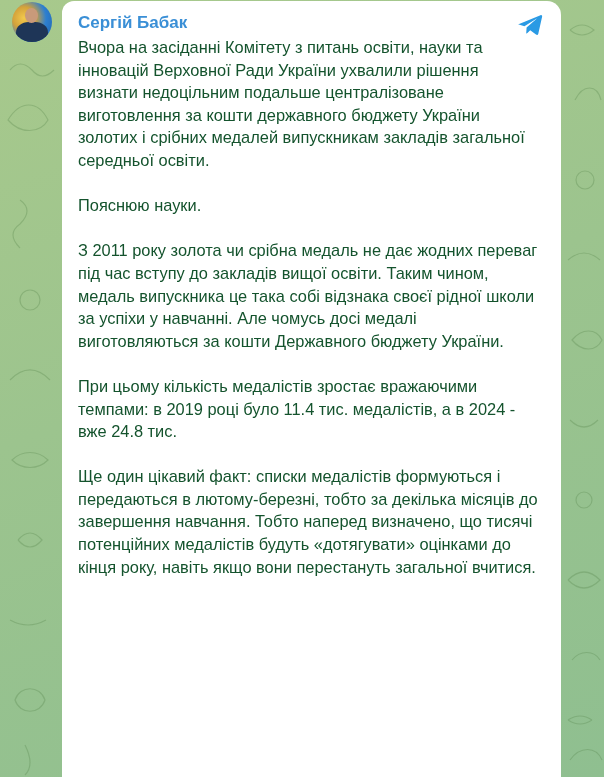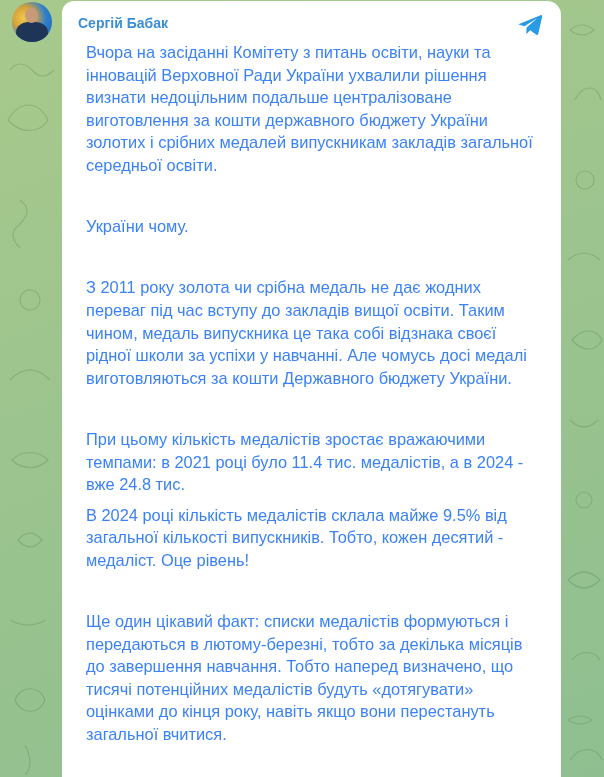--- a/index.html
+++ b/index.html
@@ -53,38 +53,38 @@
       left: 62px;
       top: 1px;
       width: 499px;
       height: 800px;
       background: #ffffff;
       border-radius: 12px 14px 0 0;
       box-sizing: border-box;
       padding: 12px 20px 0 16px;
     }
     .author {
-      font-size: 14px;
+      font-size: 17px;
       font-weight: bold;
       color: #3a8fd6;
       line-height: 20px;
       margin-bottom: 3px;
     }
     .tg-icon {
       position: absolute;
       right: 18px;
       top: 13px;
       width: 26px;
       height: 22px;
     }
     .text p {
-      margin: 8px;
+      margin: 0;
       font-size: 16.4px;
       line-height: 22.6px;
-      color: #3b82f6;
+      color: #14532d;
       white-space: pre-wrap;
     }
     .text p.gap {
       height: 22.6px;
     }
   </style>
 </head>
 <body>
 
 <svg class="pattern" width="604" height="777" viewBox="0 0 604 777">
@@ -119,22 +119,21 @@
 </div>
 
 <div class="bubble">
   <div class="author">Сергій Бабак</div>
   <svg class="tg-icon" viewBox="0 0 26 22">
     <path d="M1.5 10.2 L23.5 1.2 C24.6 0.8 25.4 1.6 25.1 2.8 L21.3 19.8 C21 21 20 21.3 19 20.6 L13.2 16.3 L10.4 19 C10 19.4 9.6 19.6 9.2 19.4 L9.6 13.6 L20.2 4.3 L7.4 12.3 L1.8 10.6 C0.6 10.2 0.6 10.5 1.5 10.2 Z" fill="#2a9ae4"></path>
   </svg>
   <div class="text">
     <p>Вчора на засіданні Комітету з питань освіти, науки та інновацій Верховної Ради України ухвалили рішення визнати недоцільним подальше централізоване виготовлення за кошти державного бюджету України золотих і срібних медалей випускникам закладів загальної середньої освіти.</p>
     <p class="gap"></p>
-    <p>України чому.</p>
+    <p>Пояснюю науки.</p>
     <p class="gap"></p>
     <p>З 2011 року золота чи срібна медаль не дає жодних переваг під час вступу до закладів вищої освіти. Таким чином, медаль випускника це така собі відзнака своєї рідної школи за успіхи у навчанні. Але чомусь досі медалі виготовляються за кошти Державного бюджету України.</p>
     <p class="gap"></p>
-    <p>При цьому кількість медалістів зростає вражаючими темпами: в 2021 році було 11.4 тис. медалістів, а в 2024 - вже 24.8 тис.</p>
-    <p>В 2024 році кількість медалістів склала майже 9.5% від загальної кількості випускників. Тобто, кожен десятий - медаліст. Оце рівень!</p>
+    <p>При цьому кількість медалістів зростає вражаючими темпами: в 2019 році було 11.4 тис. медалістів, а в 2024 - вже 24.8 тис.</p>
     <p class="gap"></p>
     <p>Ще один цікавий факт: списки медалістів формуються і передаються в лютому-березні, тобто за декілька місяців до завершення навчання. Тобто наперед визначено, що тисячі потенційних медалістів будуть «дотягувати» оцінками до кінця року, навіть якщо вони перестануть загальної вчитися.</p>
   </div>
 </div>
 
 </body></html>

